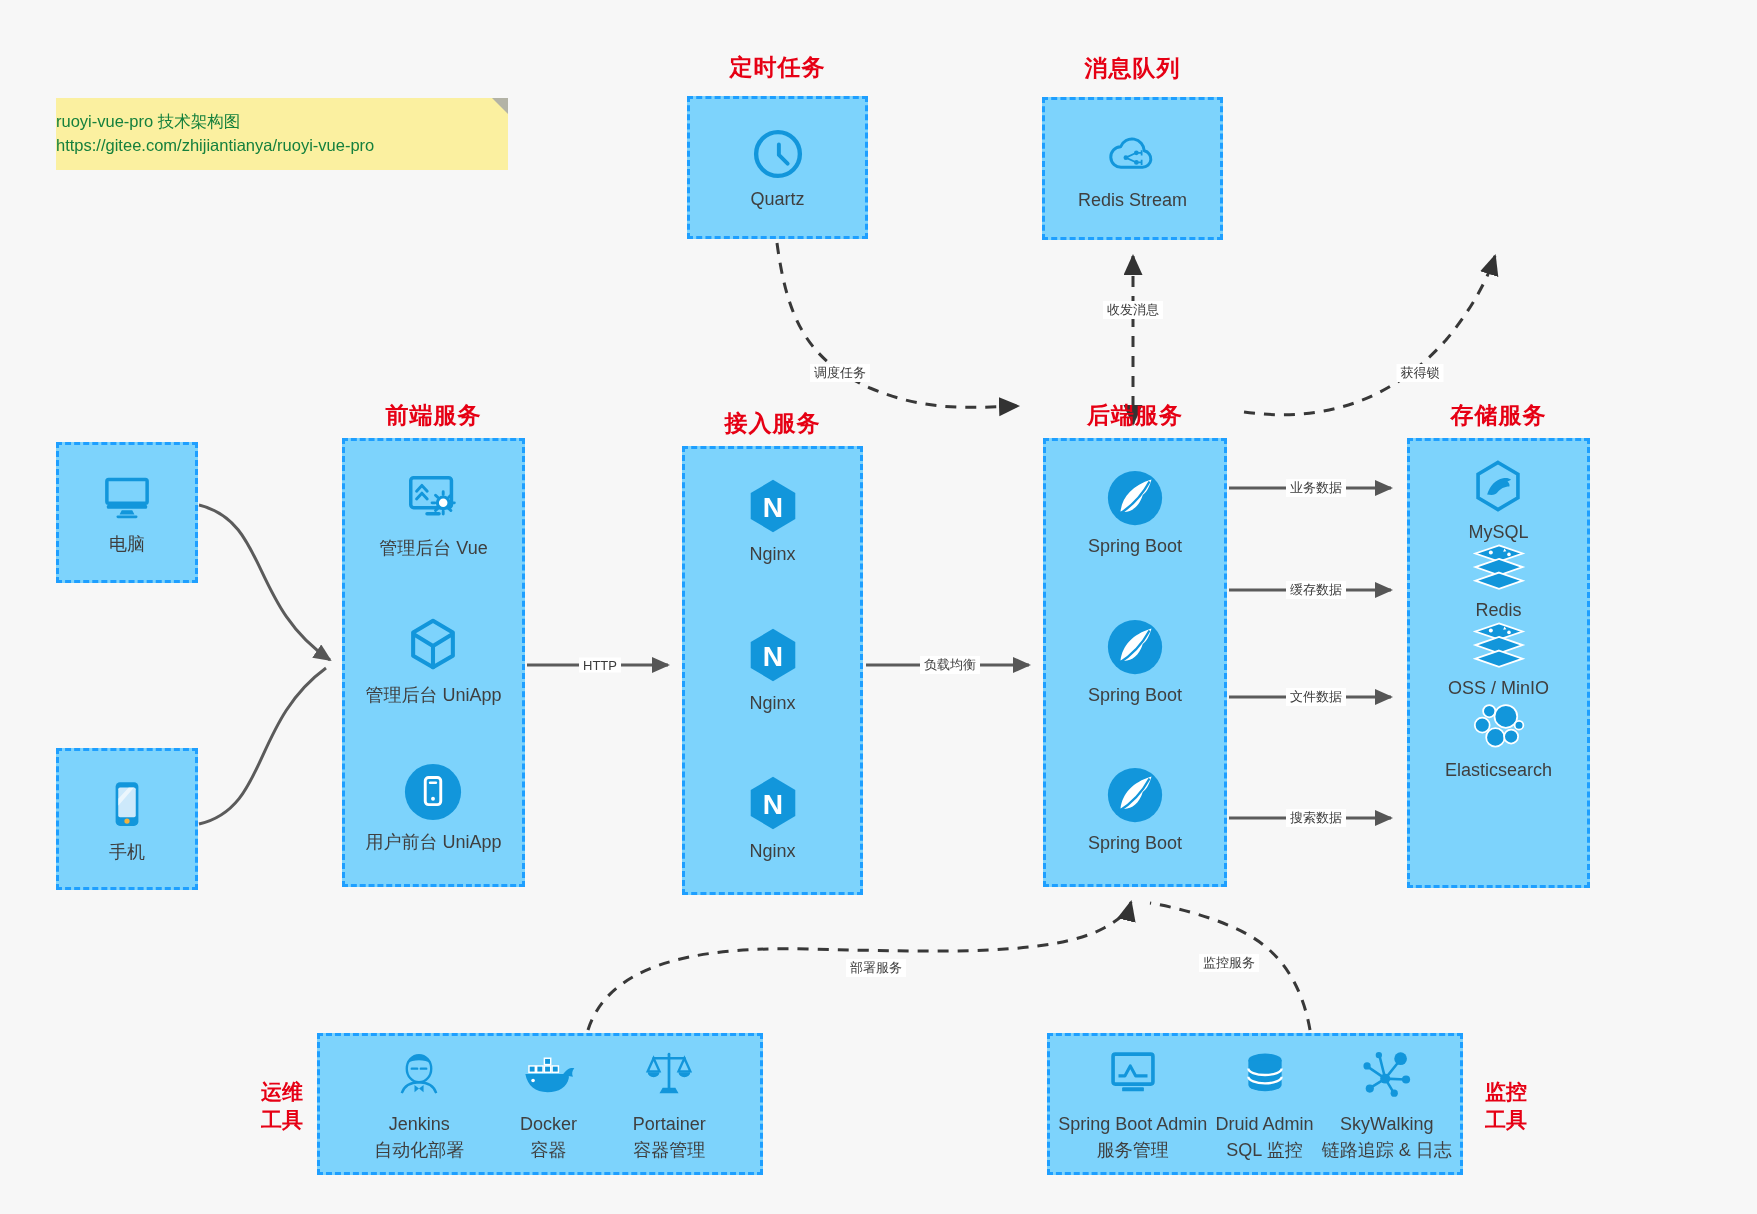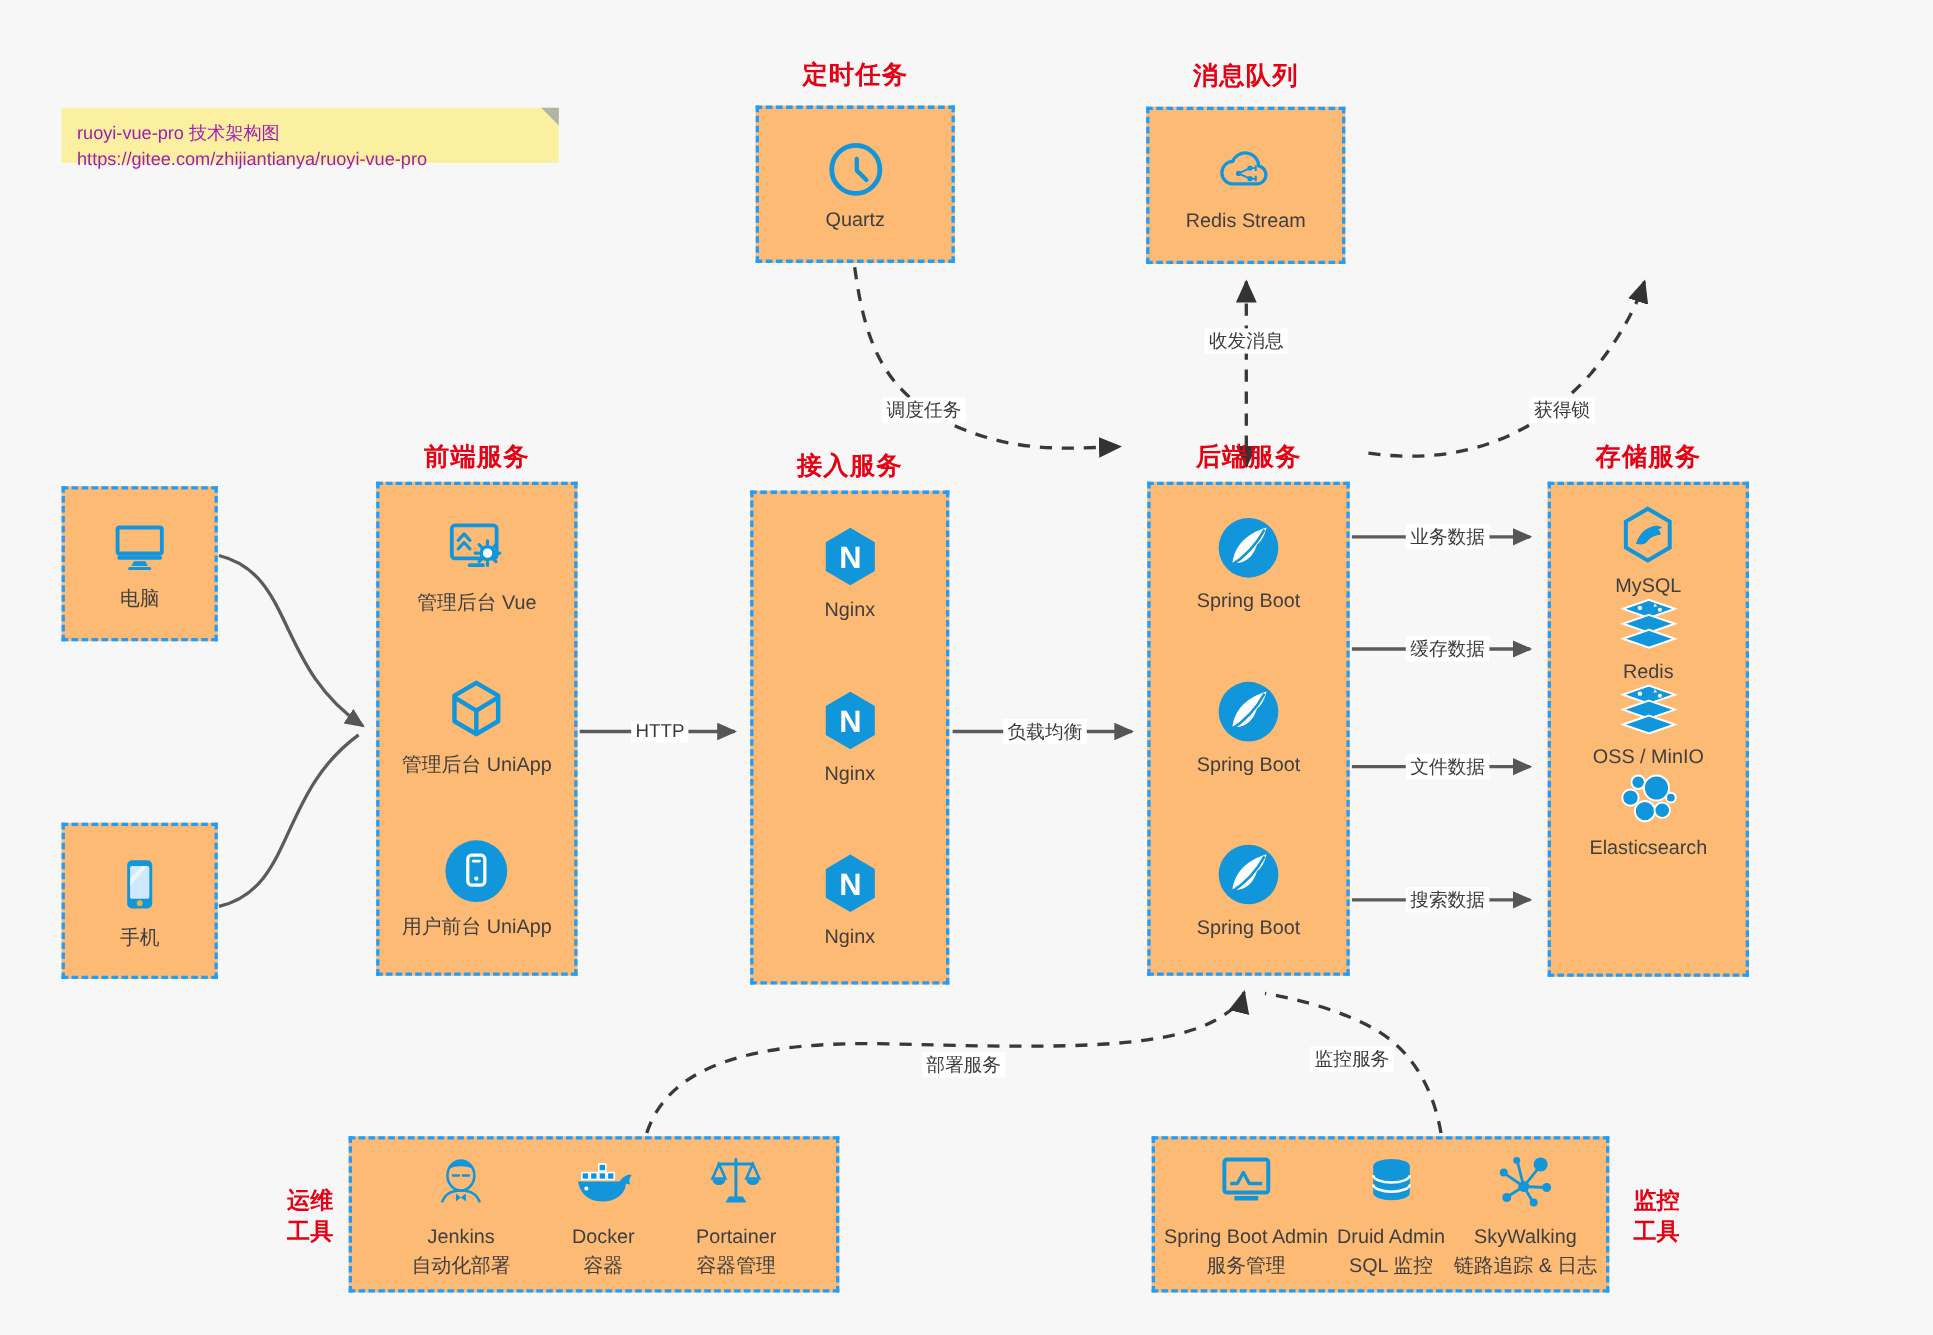--- a/index.html
+++ b/index.html
@@ -2,31 +2,31 @@
 <html><head>
 <meta charset="utf-8">
 <style>
   html,body{margin:0;padding:0;background:#f7f7f7;font-family:"Liberation Sans","DejaVu Sans",sans-serif;}
   .stage{position:relative;width:1757px;height:1214px;background:#f7f7f7;overflow:hidden;}
   svg.edges{position:absolute;left:0;top:0;width:1757px;height:1214px;}
   .group{position:absolute;}
   .gtitle{position:absolute;left:-40px;right:-40px;text-align:center;color:#e60014;font-weight:bold;font-size:23px;letter-spacing:1px;}
   .gtitle.toprow{top:-44px;}
   .gtitle.midrow{top:-38px;}
-  .box{position:absolute;left:0;top:0;right:0;bottom:0;background:#fdba74;border:3px dashed #1e9fff;display:flex;}
+  .box{position:absolute;left:0;top:0;right:0;bottom:0;background:#7dd3fc;border:3px dashed #1e9fff;display:flex;}
   .box.center{align-items:center;justify-content:center;}
   .box.col{flex-direction:column;justify-content:space-between;align-items:center;padding:26px 0 30px;}
   .box.col4{flex-direction:column;justify-content:flex-start;align-items:center;padding:16px 0 20px;}
   .box.row{justify-content:space-evenly;align-items:center;}
   .item{display:flex;flex-direction:column;align-items:center;gap:7px;}
   .ilabel{font-size:18px;color:#3f3f3f;white-space:nowrap;}
   .sub{line-height:26px;text-align:center;}
-  .elabel{position:absolute;transform:translate(-50%,-50%);background:#ffffff;padding:0 4px;font-size:17px;color:#3b3b3b;white-space:nowrap;}
+  .elabel{position:absolute;transform:translate(-50%,-50%);background:#ffffff;padding:0 4px;font-size:13px;color:#3b3b3b;white-space:nowrap;}
   .side-label{position:absolute;color:#e60014;font-weight:bold;font-size:21px;line-height:28px;text-align:center;white-space:pre-line;}
-  .note{position:absolute;left:56px;top:98px;width:452px;height:50px;background:#fbf0a0;box-sizing:border-box;padding:11px 14px 0;color:#a21caf;font-size:16.5px;line-height:24px;}
+  .note{position:absolute;left:56px;top:98px;width:452px;height:72px;background:#fbf0a0;box-sizing:border-box;padding:11px 0 0;color:#15803d;font-size:16.5px;line-height:24px;}
   .note::after{content:"";position:absolute;top:0;right:0;width:0;height:0;border-top:16px solid #b3b3a6;border-left:16px solid transparent;}
   .ic{display:block;}
 </style>
 </head>
 <body>
 
 <div class="stage">
 
   <svg class="edges" viewBox="0 0 1757 1214">
     <defs>

